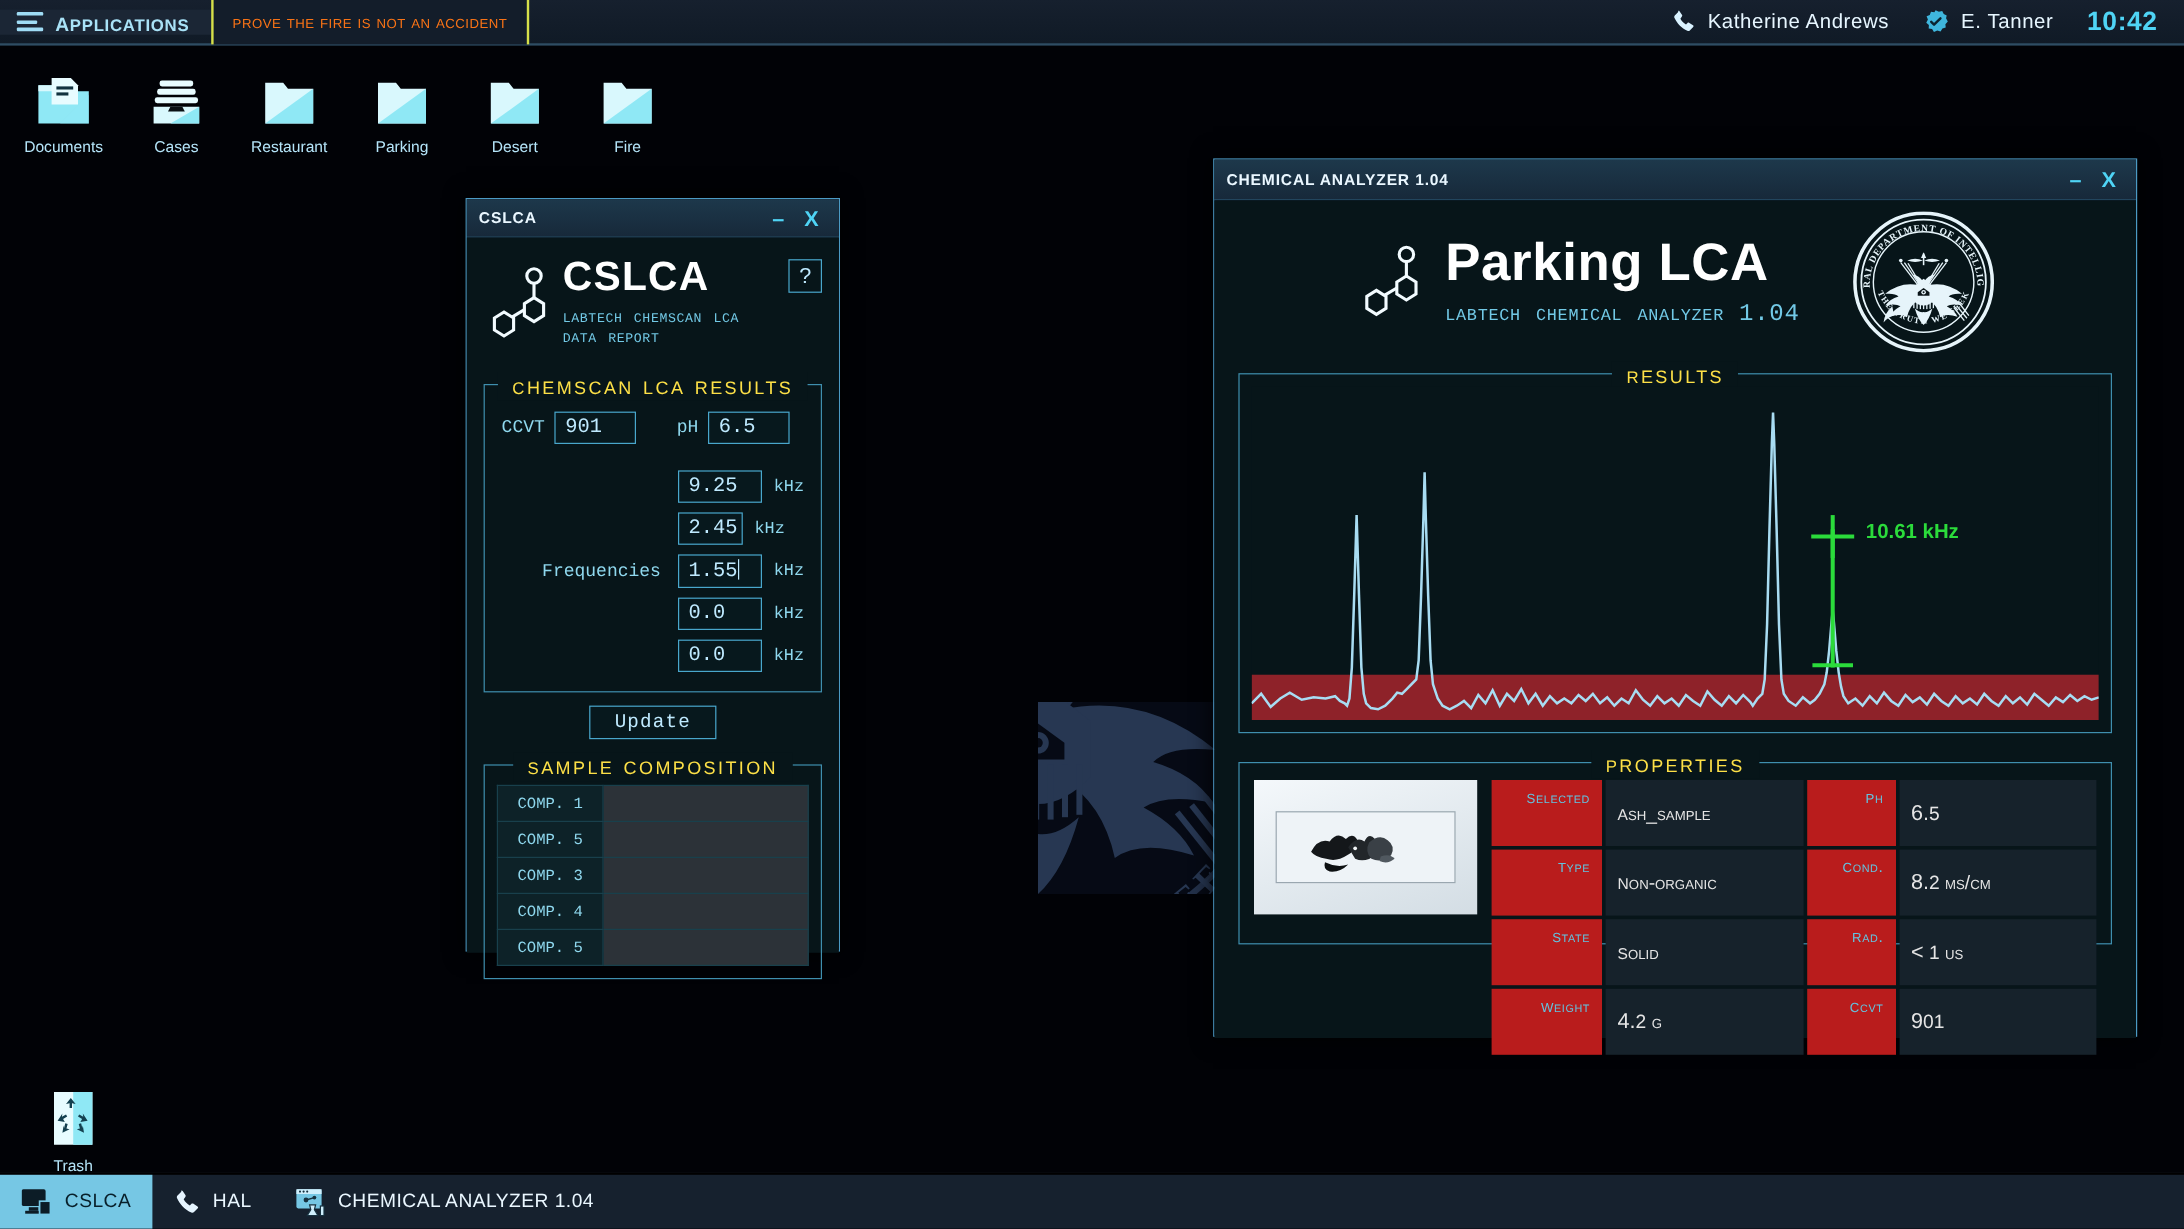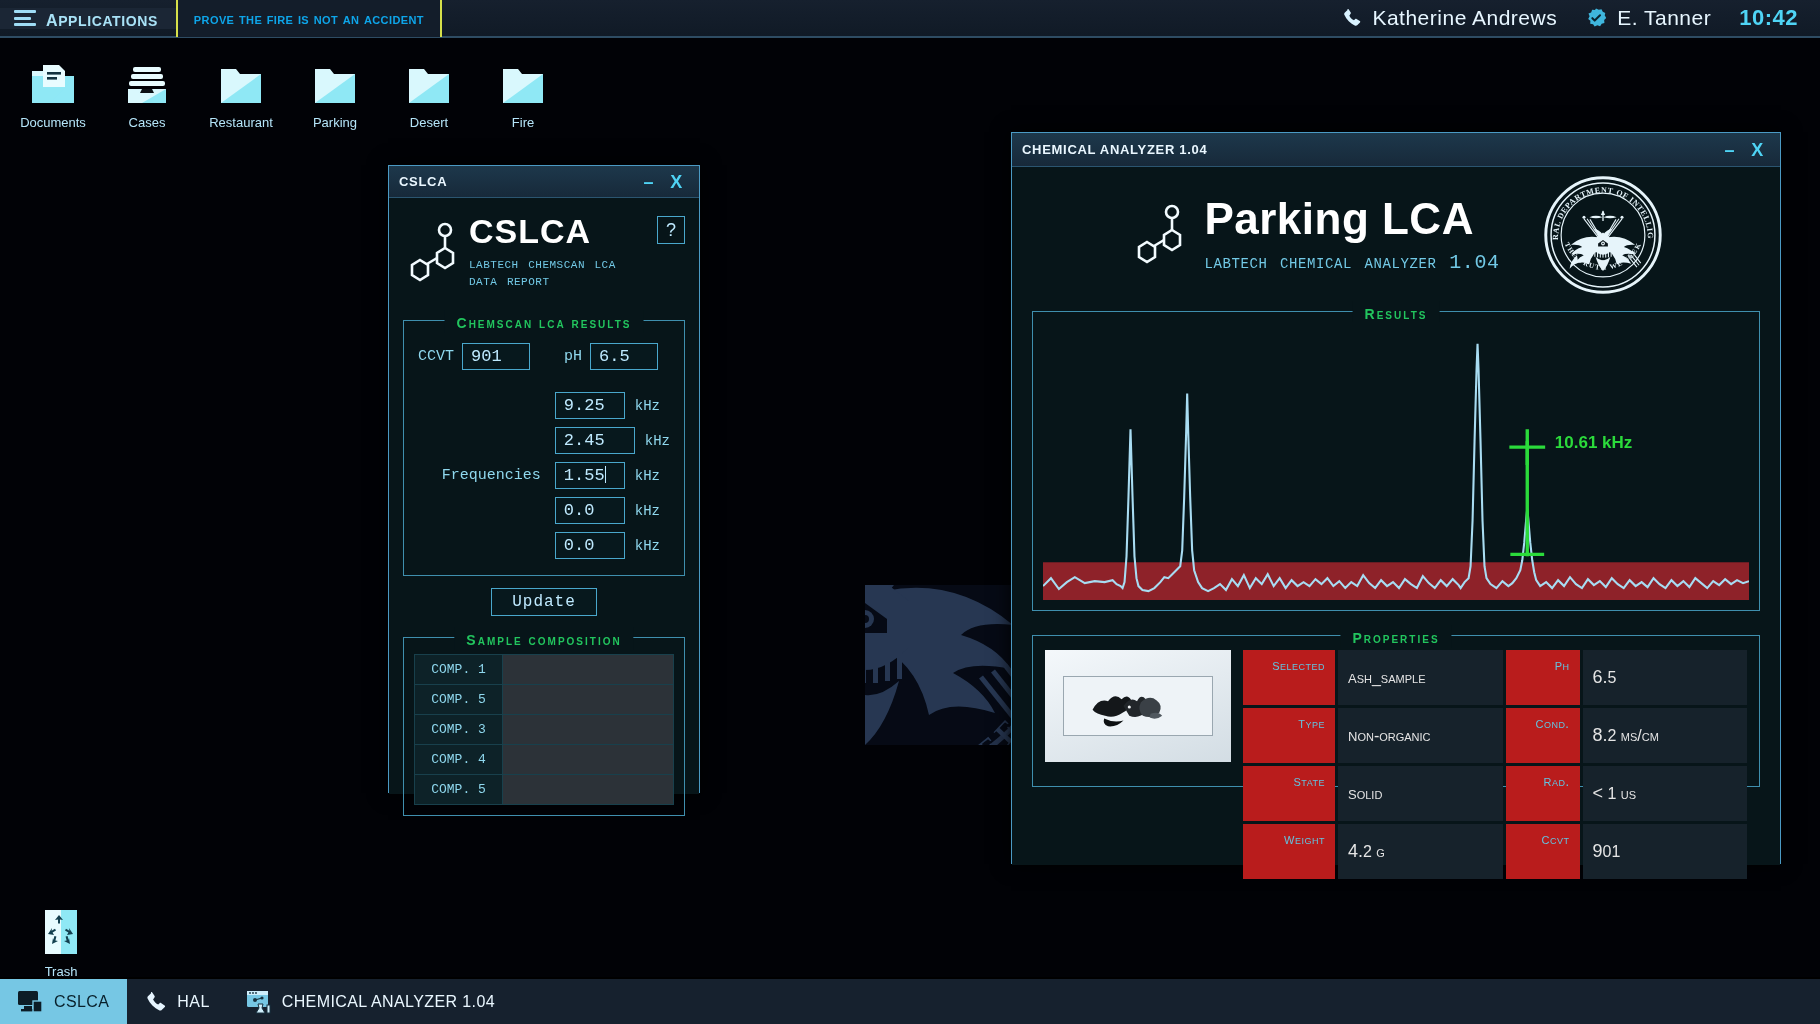--- a/index.html
+++ b/index.html
@@ -38,27 +38,27 @@
   .hamburger i:nth-child(2){ width:17px; }
   .hamburger i:nth-child(3){ width:22px; }
   .tb-apps-label {
     font-size:20px; font-weight:bold; color:#a9e2f7;
     letter-spacing:.6px; font-variant:small-caps; text-transform:lowercase;
   }
   .tb-apps-label::first-letter{ font-size:23px; }
   #objective {
     height:38px; display:flex; align-items:center; padding:0 16px;
     border-left:2px solid #d6e04a; border-right:2px solid #d6e04a;
-    color:#0ea5e9; font-weight:bold; font-size:15px; letter-spacing:.4px;
+    color:#f97316; font-weight:normal; font-size:15px; letter-spacing:.4px;
     font-variant:small-caps; text-transform:lowercase;
     background:#131d2a;
   }
   #objective::first-letter { font-size:18px; }
   .tb-right { margin-left:auto; display:flex; align-items:center; gap:28px; padding-right:22px; }
-  .tb-person { display:flex; align-items:center; gap:10px; font-size:21px; color:#e7f6ff; letter-spacing:.5px; }
+  .tb-person { display:flex; align-items:center; gap:10px; font-size:17px; color:#e7f6ff; letter-spacing:.5px; }
   .tb-clock { font-size:22px; font-weight:bold; color:#4fd4f5; letter-spacing:.5px; }
   
   .desk-icon {
     position:absolute; width:106px; text-align:center; cursor:pointer;
   }
   .desk-icon .glyph { height:52px; display:flex; align-items:flex-end; justify-content:center; }
   .desk-icon .cap { margin-top:8px; font-size:13px; color:#b5e5f9; }
   
   .window { position:absolute; border:1px solid #4b9ac4; box-shadow:0 0 18px rgba(0,0,0,.9); }
   .win-title {
@@ -68,22 +68,22 @@
     border-bottom:1px solid #2b5570;
   }
   .win-btns { margin-left:auto; display:flex; align-items:center; gap:16px; padding-right:6px; }
   .win-btn { color:#4fd4f5; font-size:18px; font-weight:bold; line-height:1; cursor:pointer; }
   .win-body { background:#071519; position:relative; }
   
   .panel { position:relative; border:1px solid #3f8fae; }
   .panel > .legend {
     position:absolute; top:-11px; left:50%; transform:translateX(-50%);
     background:#071519; padding:0 12px;
-    color:#22c55e; font-size:14px; letter-spacing:2px;
-    font-variant:small-caps; text-transform:lowercase; white-space:nowrap;font-weight:bold;
+    color:#fde047; font-size:21px; letter-spacing:2px;
+    font-variant:small-caps; text-transform:lowercase; white-space:nowrap;
   }
   .panel > .legend::first-letter { font-size:20px; }
   .mono { font-family:"Liberation Mono", "DejaVu Sans Mono", monospace; }
   
   .tfield {
     border:1px solid #49a7cc; background:#07181d; color:#bfeaff;
     font-family:"Liberation Mono", monospace; font-size:17px;
     padding:3px 8px; outline:none;
   }
   .btn-flat {
@@ -354,21 +354,21 @@
 
         <div style="display:flex; align-items:center; margin-top:22px;">
           <div class="mono" style="flex:1 1 auto; font-size:15px; color:#8fd8ee; text-align:right; padding-right:14px;">Frequencies</div>
           <div style="flex:0 0 auto; display:flex; flex-direction:column; gap:8px;">
 
             <div style="display:flex; align-items:center; gap:10px;">
               <span class="tfield" style="width:70px;">9.25</span>
               <span class="mono" style="font-size:14px; color:#8fd8ee;">kHz</span>
             </div>
             <div style="display:flex; align-items:center; gap:10px;">
-              <span class="tfield" style="width:80px;">2.45</span>
+              <span class="tfield" style="width:54px;">2.45</span>
               <span class="mono" style="font-size:14px; color:#8fd8ee;">kHz</span>
             </div>
             <div style="display:flex; align-items:center; gap:10px;">
               <span class="tfield" style="width:70px;"><span>1.55</span><span class="caret"></span></span>
               <span class="mono" style="font-size:14px; color:#8fd8ee;">kHz</span>
             </div>
             <div style="display:flex; align-items:center; gap:10px;">
               <span class="tfield" style="width:70px;">0.0</span>
               <span class="mono" style="font-size:14px; color:#8fd8ee;">kHz</span>
             </div>

